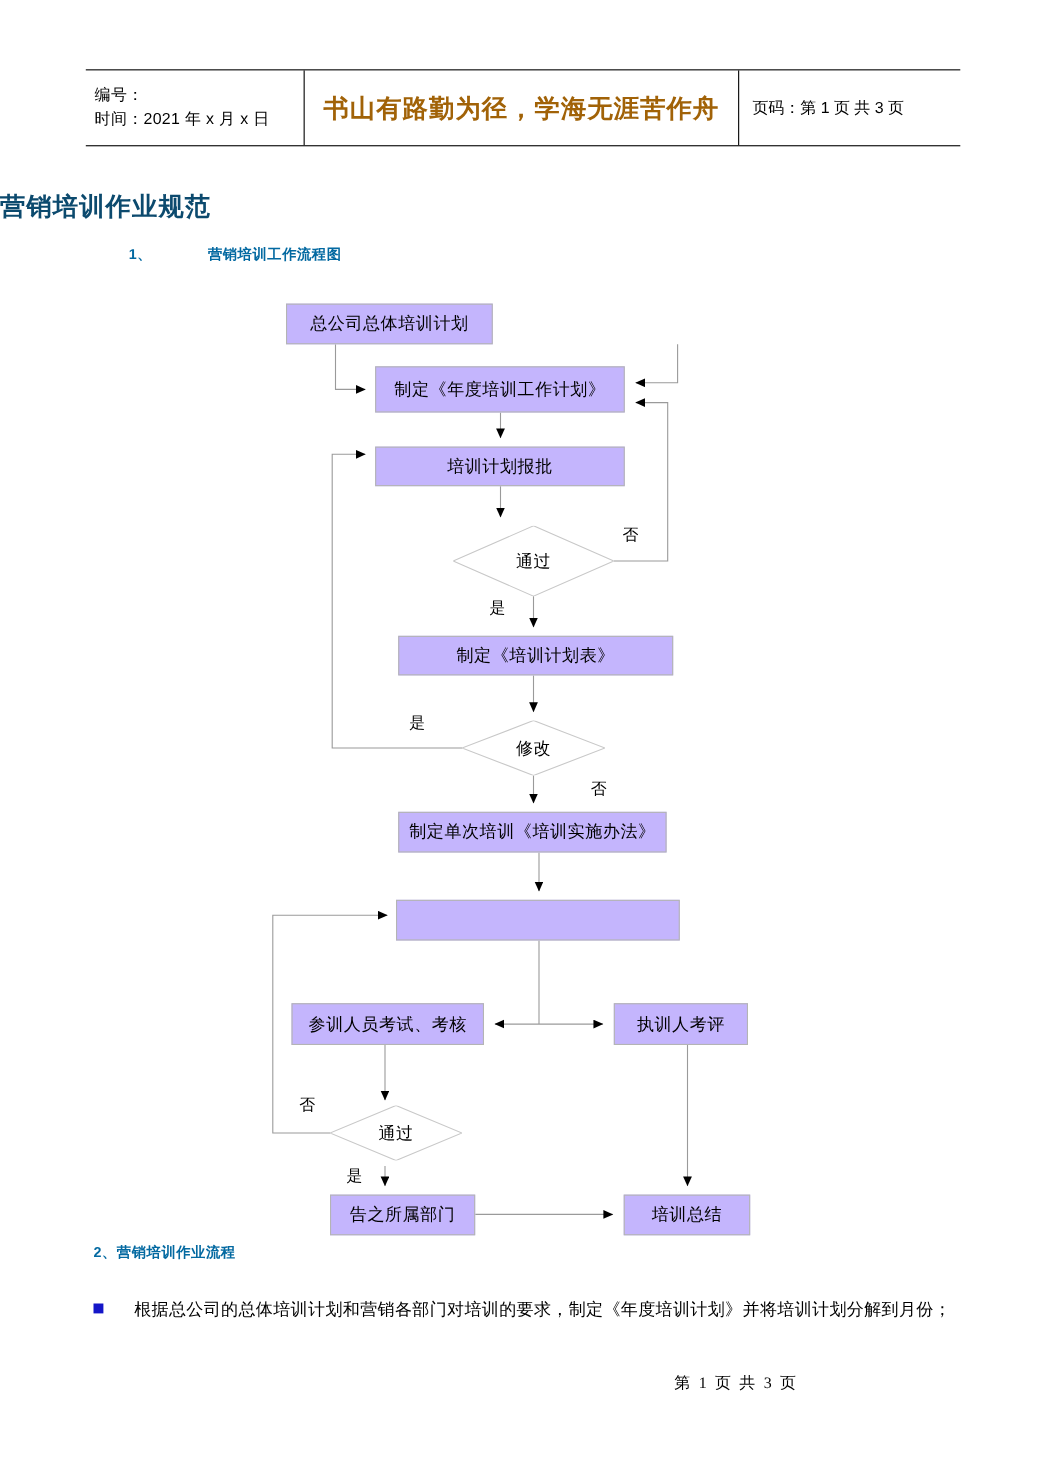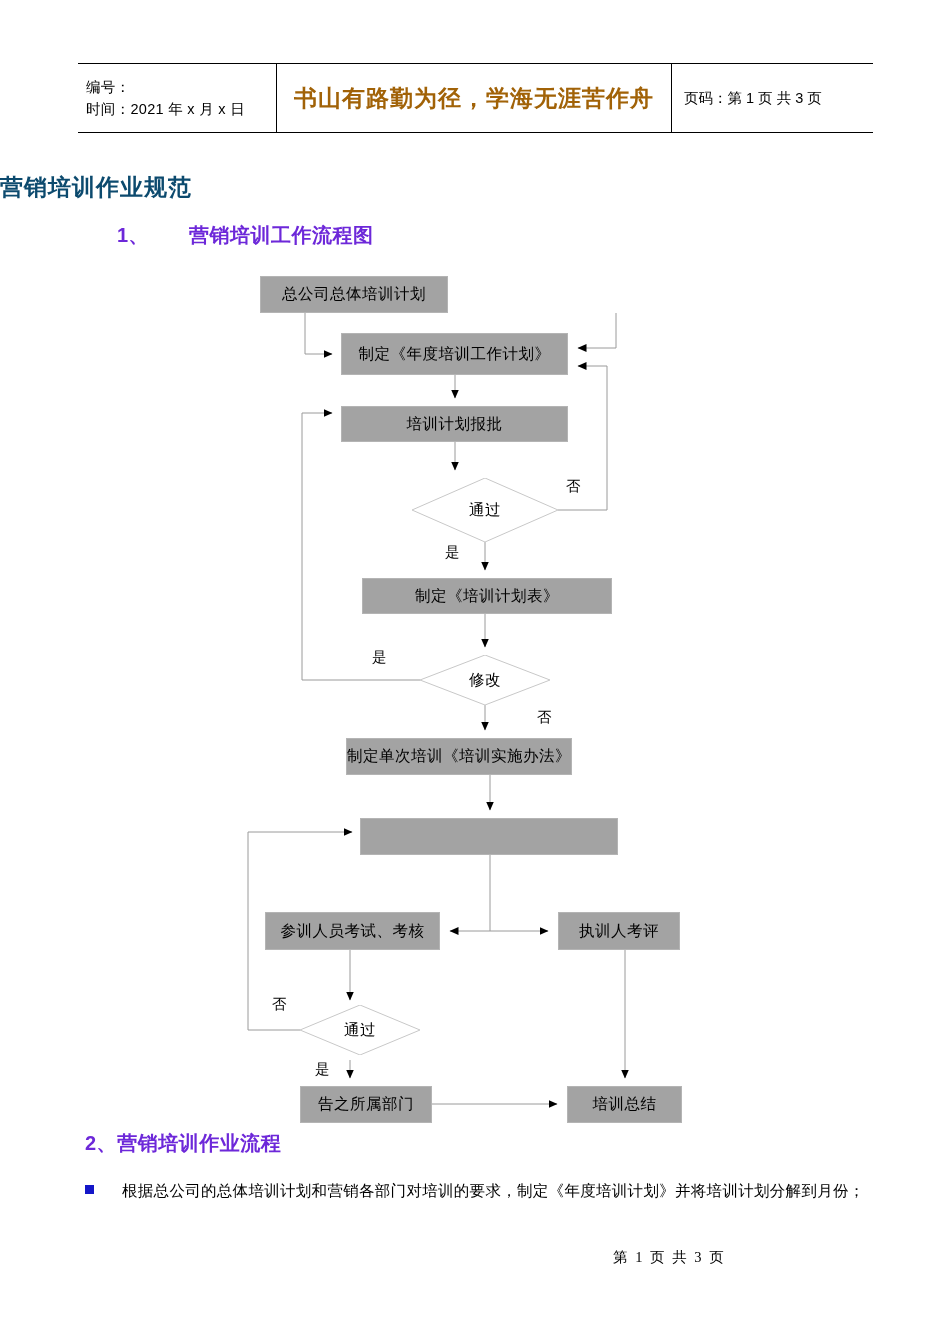--- a/index.html
+++ b/index.html
@@ -11,28 +11,28 @@
   .hdr-cell{position:absolute;top:0;height:100%;box-sizing:border-box;display:flex;flex-direction:column;justify-content:center;}
   .hdr-left{left:0;width:199px;border-right:1.6px solid #000;padding-left:8px;}
   .hdr-left div{font-size:14.5px;line-height:1.55;letter-spacing:.3px;font-family:"Liberation Sans","DejaVu Sans",sans-serif;}
   .hdr-mid{left:199px;width:395px;border-right:1.6px solid #000;align-items:center;justify-content:center;}
   .hdr-mid span{color:#a16207;font-size:23px;font-weight:bold;letter-spacing:1px;font-family:"Liberation Serif","DejaVu Serif",serif;}
   .hdr-right{left:594px;width:201px;padding-left:12px;}
   .hdr-right span{font-size:14.5px;font-family:"Liberation Sans","DejaVu Sans",sans-serif;}
 
   
   .doc-title{position:absolute;left:0;top:172px;width:950px;text-align:left;color:#0c4a6e;font-size:23px;font-weight:bold;letter-spacing:1px;font-family:"Liberation Sans","DejaVu Sans",sans-serif;}
-  .h1{position:absolute;color:#6d28d9;font-size:20px;font-weight:bold;font-family:"Liberation Sans","DejaVu Sans",sans-serif;letter-spacing:.5px;}
+  .h1{position:absolute;color:#0369a1;font-size:13px;font-weight:bold;font-family:"Liberation Sans","DejaVu Sans",sans-serif;letter-spacing:.5px;}
   .h1-a{left:117px;top:222px;}
   .h1-a .num{display:inline-block;width:72px;}
   .h1-b{left:85px;top:1130px;}
 
   
   .flow{position:absolute;left:0;top:0;width:950px;height:1140px;}
-  .node{position:absolute;box-sizing:border-box;border:1px solid #b4b4b4;background:#a3a3a3;
+  .node{position:absolute;box-sizing:border-box;border:1px solid #b4b4b4;background:#c4b5fd;
         display:flex;align-items:center;justify-content:center;text-align:center;
         font-size:15.5px;font-family:"Liberation Serif","DejaVu Serif",serif;color:#000;letter-spacing:.5px;}
   .dia{position:absolute;display:flex;align-items:center;justify-content:center;}
   .dia .lbl{position:relative;z-index:2;font-size:15.5px;letter-spacing:.5px;font-family:"Liberation Serif","DejaVu Serif",serif;}
   .dia svg{position:absolute;left:0;top:0;}
   .edgelbl{position:absolute;font-size:14.5px;font-family:"Liberation Serif","DejaVu Serif",serif;color:#000;letter-spacing:.5px;}
   svg.wires{position:absolute;left:0;top:0;width:950px;height:1140px;overflow:visible;}
 
   
   .bullet{position:absolute;left:85px;top:1178px;width:790px;display:flex;}
@@ -135,21 +135,21 @@
       <span>制定《培训计划表》</span>
     </div>
 
     <div class="dia" style="left:420px;top:655px;width:130px;height:50px;">
       <svg width="130" height="50">
         <polygon points="65,0 130,25 65,50 0,25" fill="#fff" stroke="#c8c8c8" stroke-width="1"></polygon>
       </svg>
       <span class="lbl">修改</span>
     </div>
 
-    <div class="node" style="left:346px;top:738px;width:226px;height:37px;">
+    <div class="node" style="left:362px;top:738px;width:244px;height:37px;">
       <span>制定单次培训《培训实施办法》</span>
     </div>
 
     <div class="node" style="left:360px;top:818px;width:258px;height:37px;">
       <span></span>
     </div>
 
     <div class="node" style="left:265px;top:912px;width:175px;height:38px;">
       <span>参训人员考试、考核</span>
     </div>

